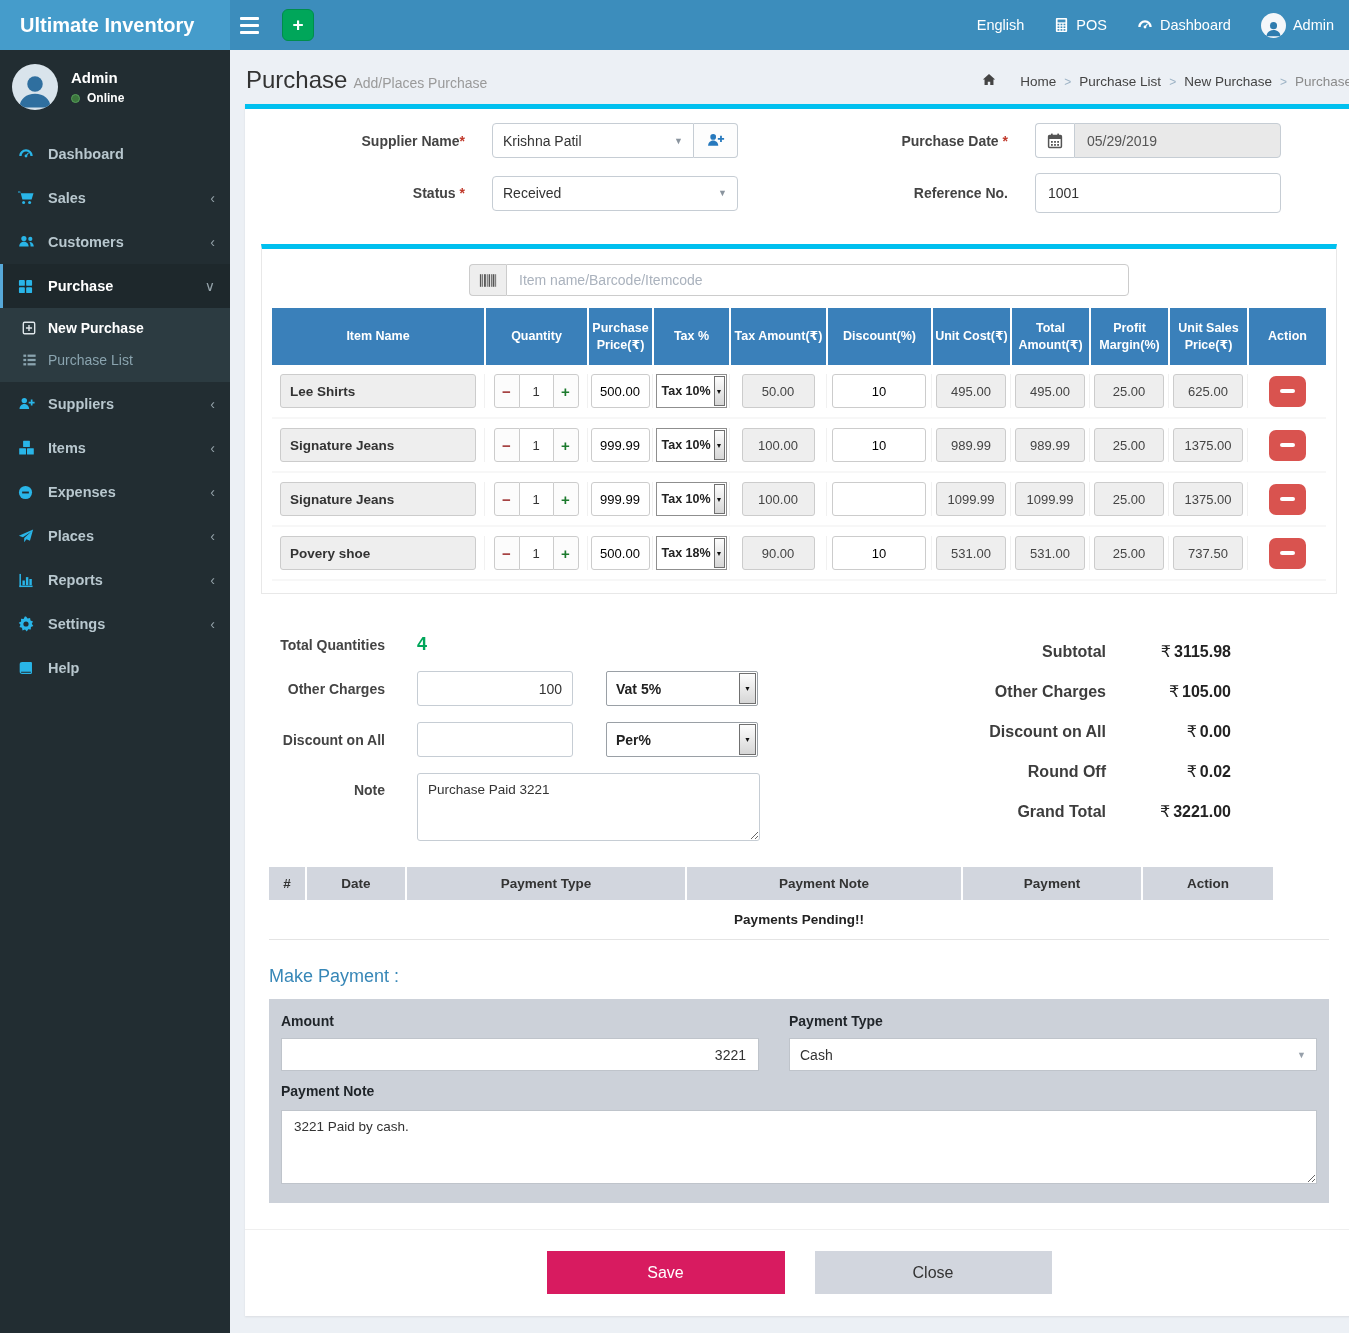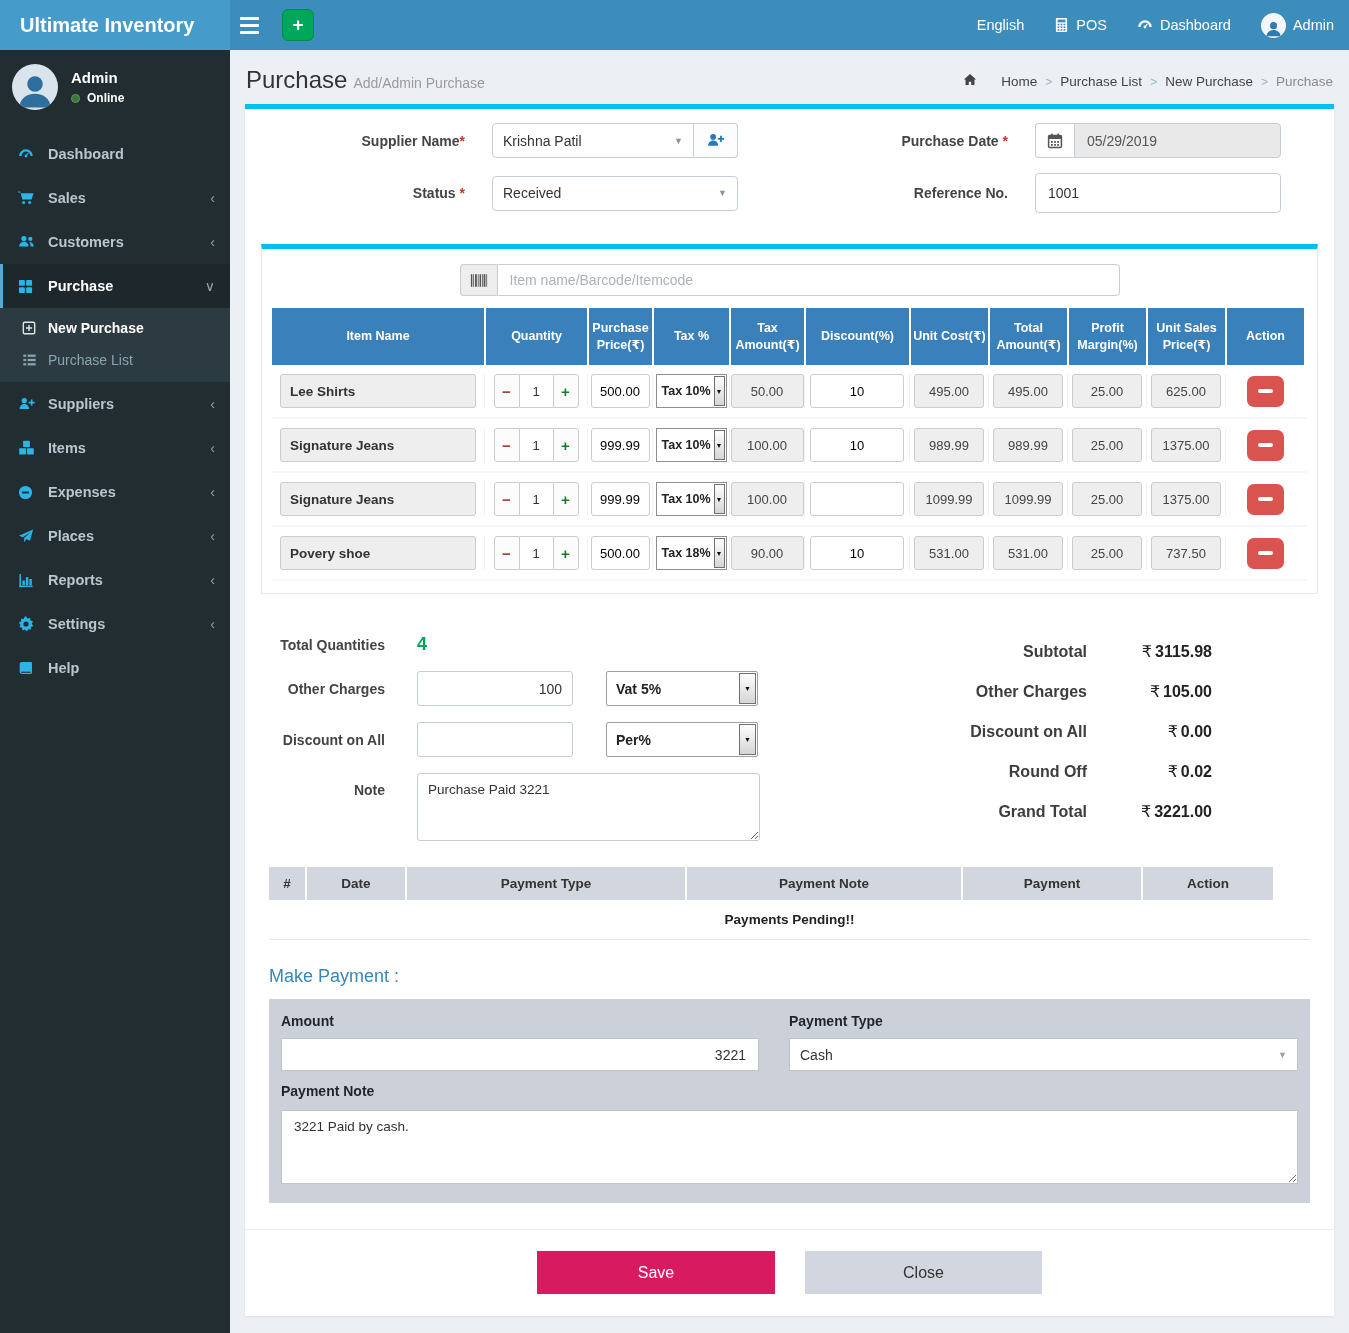--- a/index.html
+++ b/index.html
@@ -75,21 +75,21 @@
   .items-panel { margin:6px 16px 20px; border:1px solid #e8e8e8; border-top:5px solid #00c0ef; padding-bottom:12px; }
   .search-wrap { display:flex; justify-content:center; margin:15px 0 12px; }
   .search-group { display:flex; width:660px; height:32px; }
   .search-addon { width:37px; background:#eee; border:1px solid #ccc; border-right:none; border-radius:4px 0 0 4px; display:flex; align-items:center; justify-content:center; }
   .search-input { flex:1; border:1px solid #ccc; border-radius:0 4px 4px 0; padding:0 12px; font-size:14px; color:#333; font-family:inherit; }
   .search-input::placeholder { color:#aab2bd; }
 
   .itable { margin:0 10px; }
   .trow { display:flex; }
   .tc { flex-shrink:0; display:flex; align-items:center; justify-content:center; }
-  .c0{width:212px;} .c1{width:103px;} .c2{width:65px;} .c3{width:77px;} .c4{width:75px;} .c5{width:105px;}
+  .c0{width:212px;} .c1{width:103px;} .c2{width:65px;} .c3{width:77px;} .c4{width:97px;} .c5{width:105px;}
   .c6{width:79px;} .c7{width:79px;} .c8{width:79px;} .c9{width:79px;} .c10{width:79px;}
   .thead { background:#fff; }
   .thead .tc { background:#3a80ba; color:#fff; font-weight:bold; font-size:12.5px; text-align:center; min-height:57px; padding:6px 2px; border-left:2px solid #fff; line-height:1.35; }
   .thead .tc:first-child { border-left:none; }
   .tbody .trow { border-bottom:2px solid #f7f7f7; padding:9px 0; }
   .tbody .tc { border-left:1px solid #f1f1f1; }
   .tbody .tc:first-child { border-left:none; }
   .dis-box { background:#eee; border:1px solid #ccc; border-radius:3px; height:34px; display:flex; align-items:center; justify-content:center; font-size:13px; color:#444; }
   .name-box { width:196px; justify-content:flex-start; padding-left:9px; font-weight:bold; color:#333; font-size:13.5px; }
   .val-box { width:70px; }
@@ -372,21 +372,21 @@
             </svg>
           </span>
         <span class="slabel">Help</span>
       </div>
     </div>
   </div>
 
   <div class="main">
     <div class="content-header">
       <div>
-        <span class="page-title">Purchase</span><span class="page-subtitle">Add/Admin Purchase</span>
+        <span class="page-title">Purchase</span><span class="page-subtitle">Add/Places Purchase</span>
       </div>
       <div class="breadcrumb">
         <span class="bc-link">
           <span><svg width="14" height="14" viewBox="0 0 16 16" fill="#444">
                 <path d="M8 1 1 7.3h1.9v6.5h3.7V9.9h2.8v3.9h3.7V7.3H15z"></path>
               </svg></span>
           <span>Home</span>
         </span>
         <span class="sep">&gt;</span>
         <span class="bc-link">Purchase List</span>

